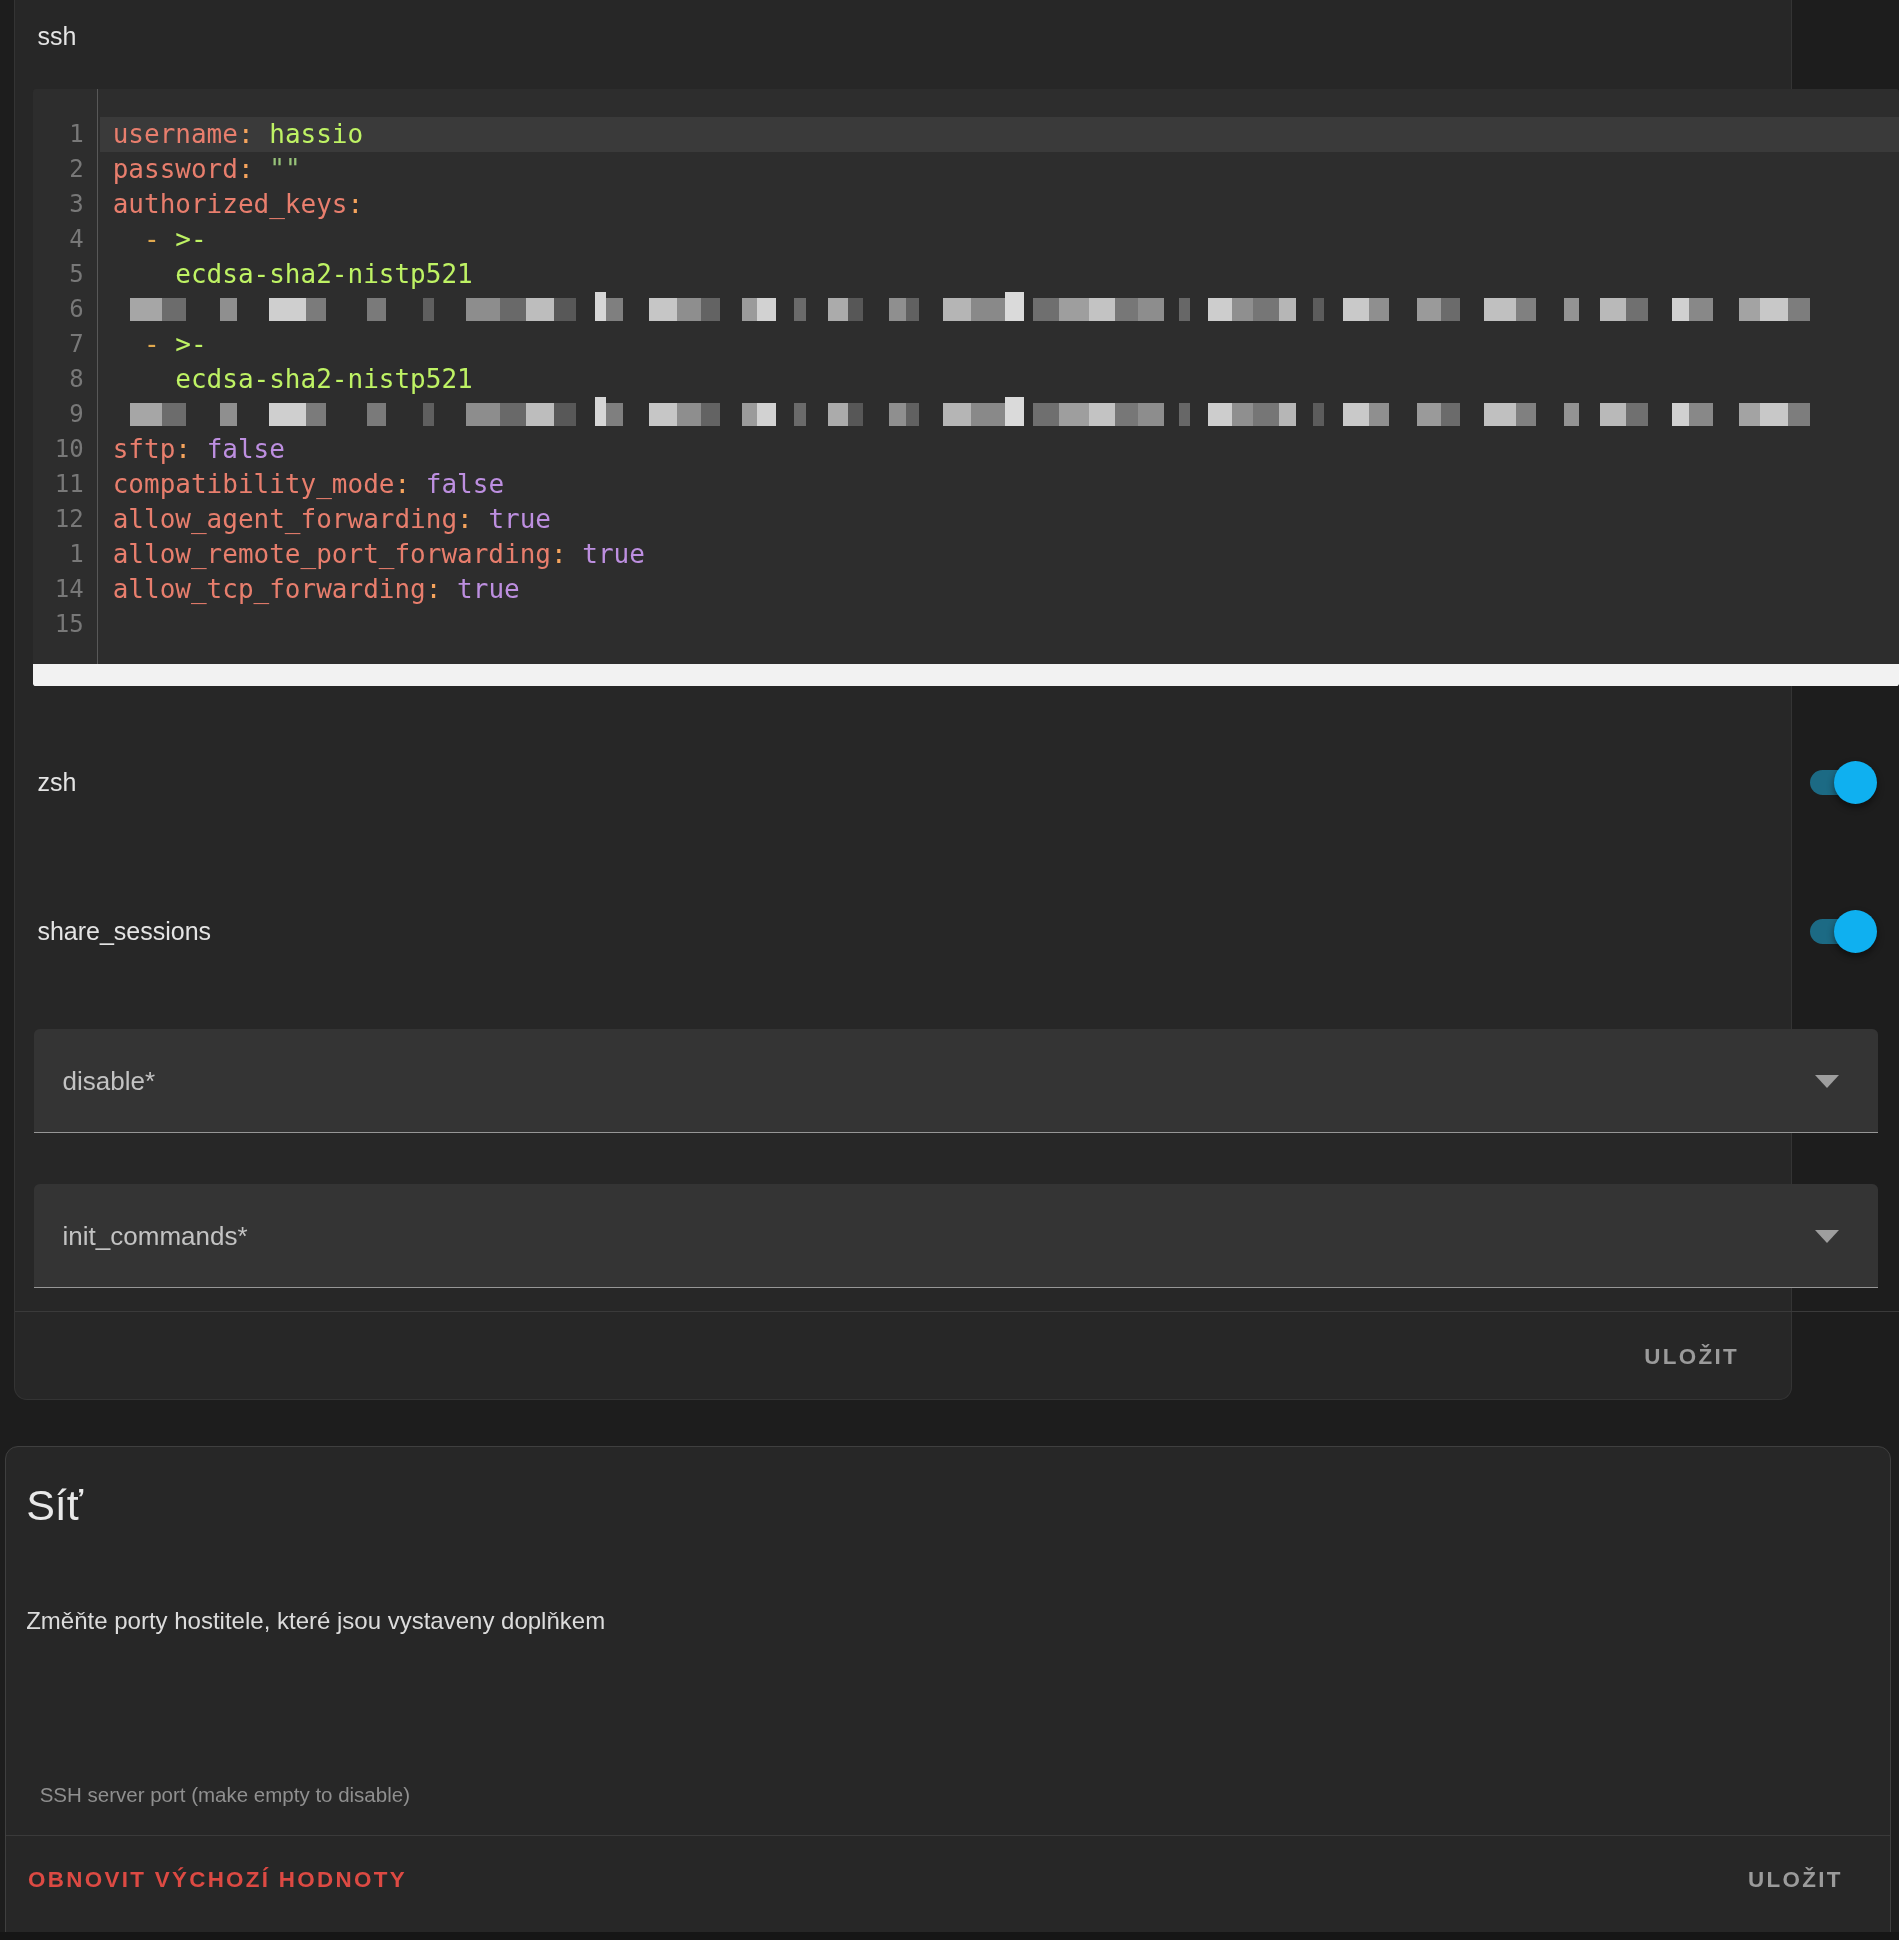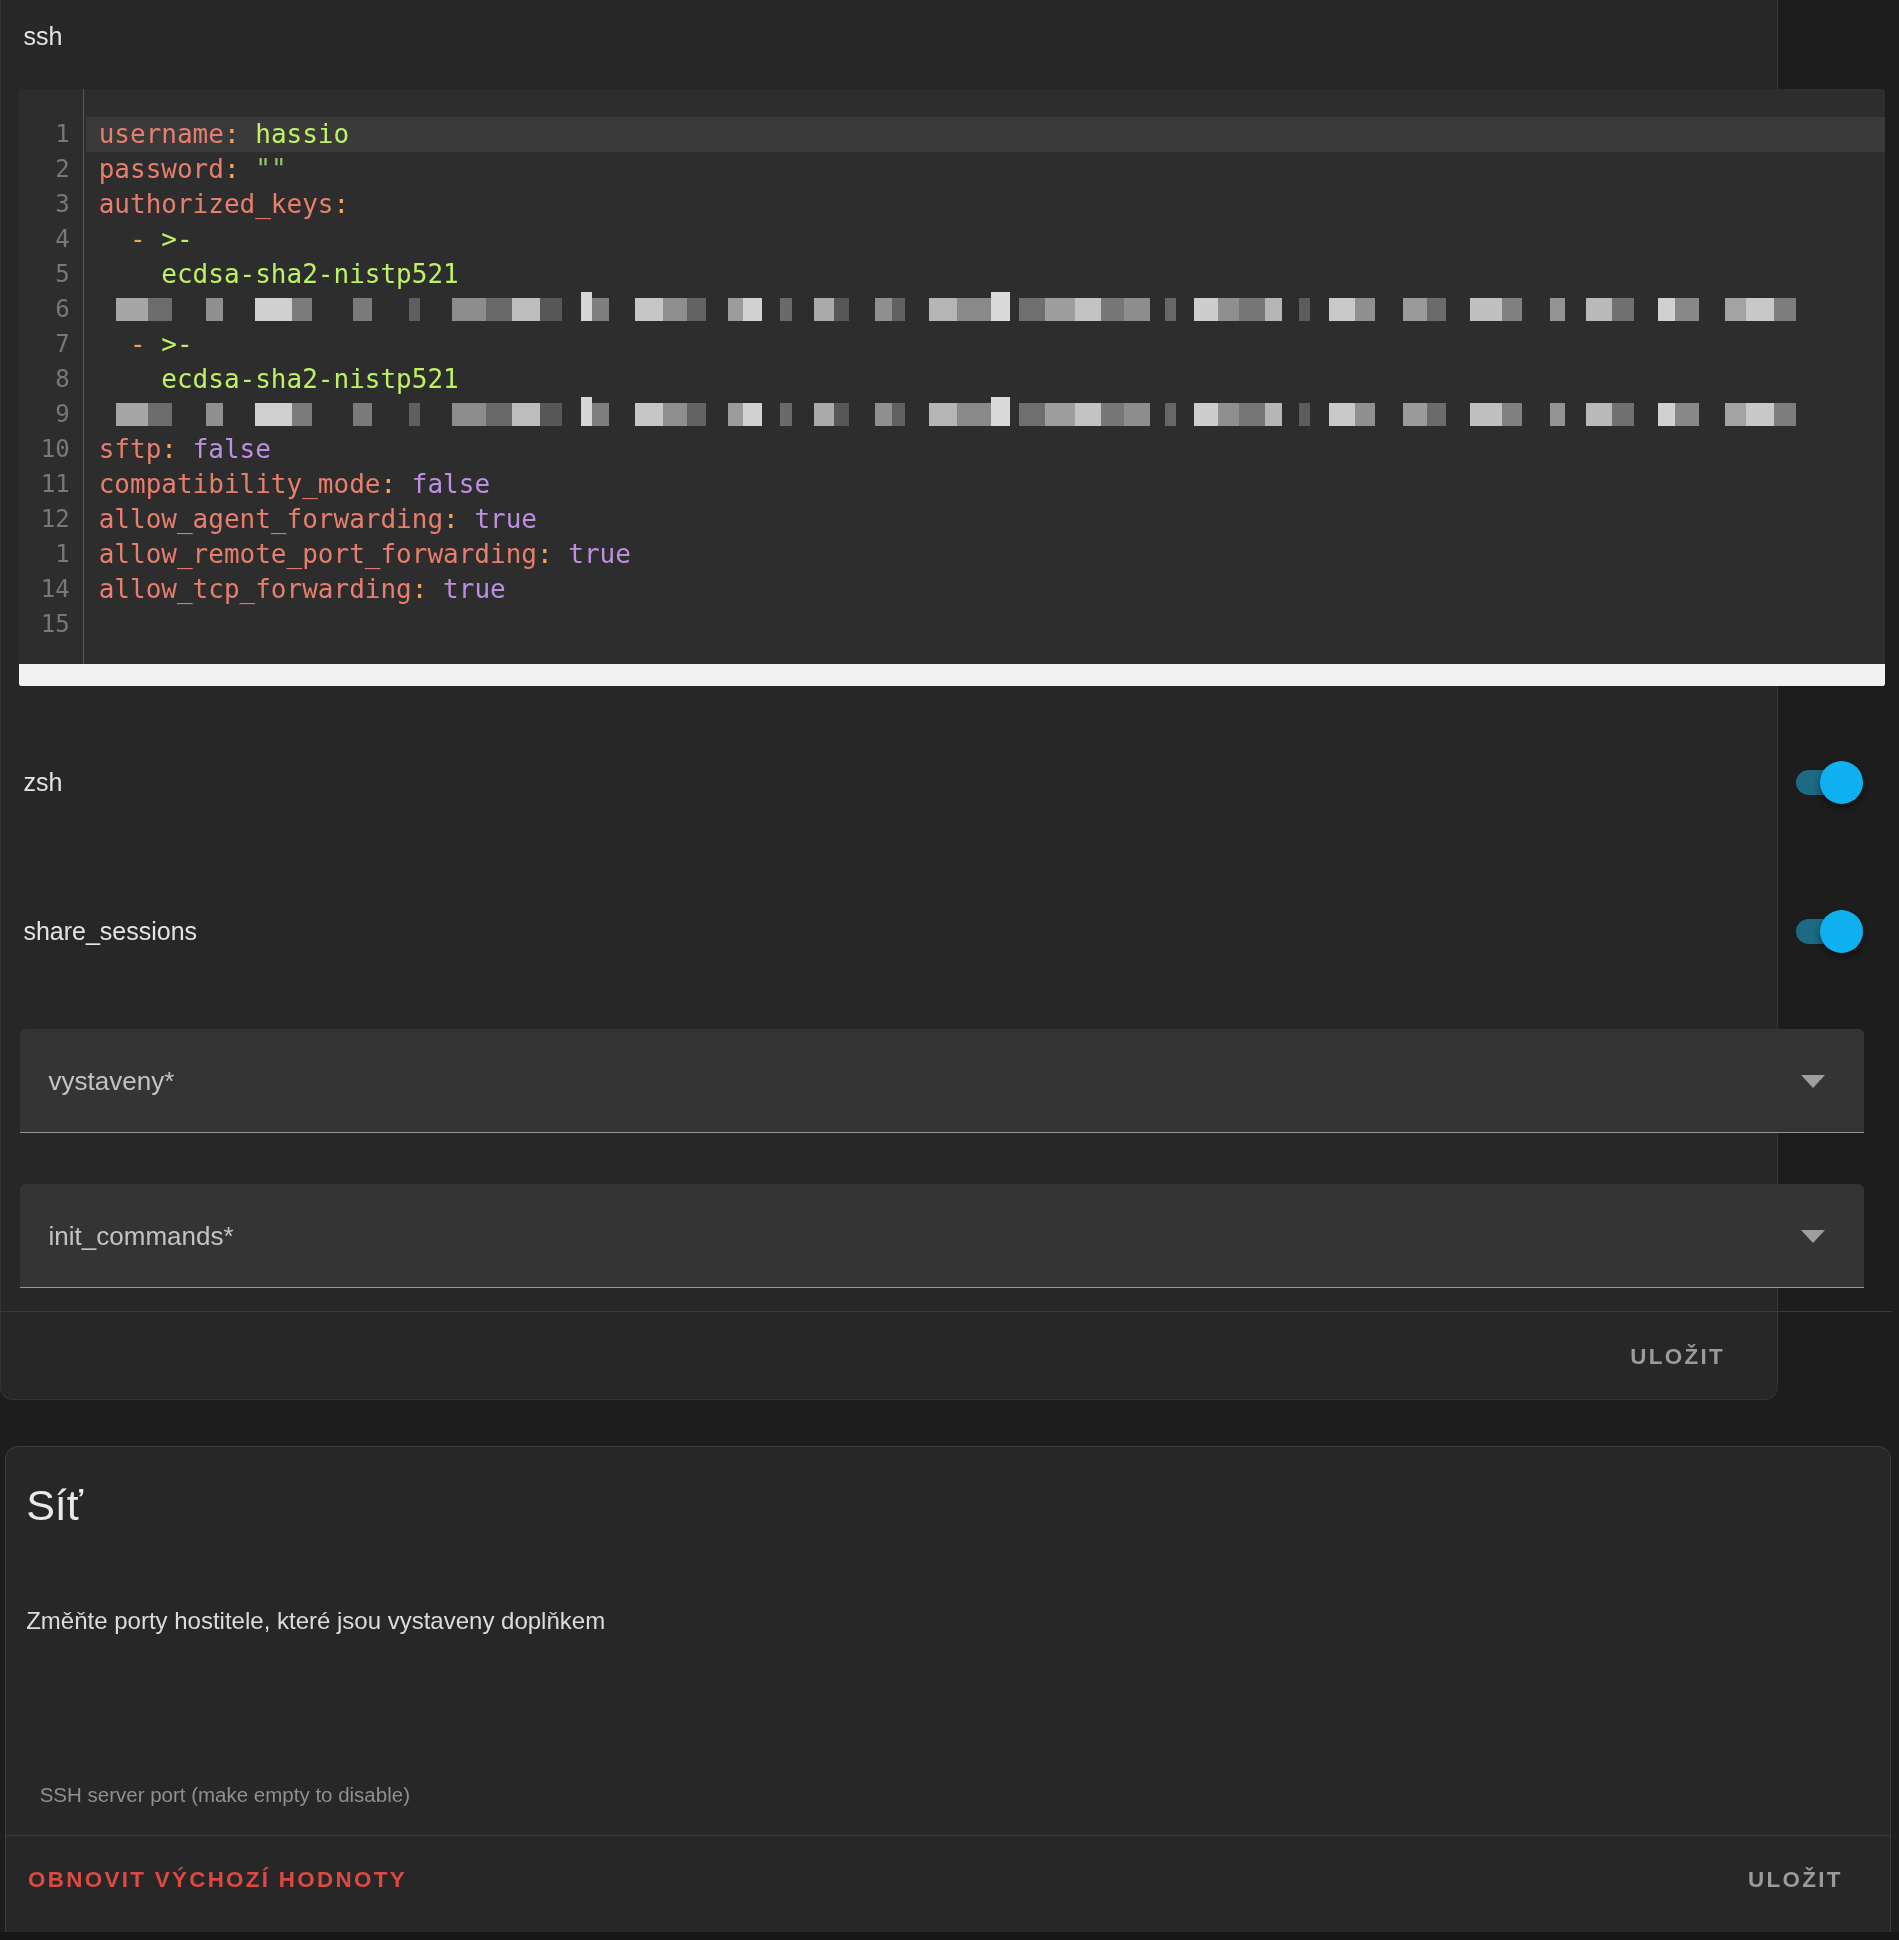--- a/index.html
+++ b/index.html
@@ -4,21 +4,21 @@
 <style>
   html,body{margin:0;padding:0;}
   body{
     width:1900px;height:1941px;position:relative;overflow:hidden;
     background:#1d1d1d;
     font-family:"Liberation Sans", sans-serif;
     -webkit-font-smoothing:antialiased;
   }
   
   .card-top{
-    position:absolute;left:0;top:0;width:1778px;height:1400px;
+    position:absolute;left:14px;top:0;width:1778px;height:1400px;
     background:#272727;border:0.9px solid #343434;border-top:none;
     border-radius:0 0 13px 13px;box-sizing:border-box;
   }
   .opt-label{
     position:absolute;left:22.4px;color:#e4e4e4;font-size:25px;line-height:28px;
   }
   #ssh-label{top:22.4px;}
   #zsh-label{top:768px;}
   #share-label{top:917px;}
 
@@ -201,21 +201,21 @@
     <div class="thumb"></div>
   </div>
 
   <div class="opt-label" id="share-label">share_sessions</div>
   <div class="switch" id="toggle-share">
     <div class="track"></div>
     <div class="thumb"></div>
   </div>
 
   <div class="select-field" id="field-packages">
-    <div class="flabel">vystaveny*</div>
+    <div class="flabel">disable*</div>
     <div class="dd-arrow"></div>
   </div>
 
   <div class="select-field" id="field-init">
     <div class="flabel">init_commands*</div>
     <div class="dd-arrow"></div>
   </div>
 
   <div class="divider-top"></div>
   <button class="text-btn" id="save-top">ULOŽIT</button>

